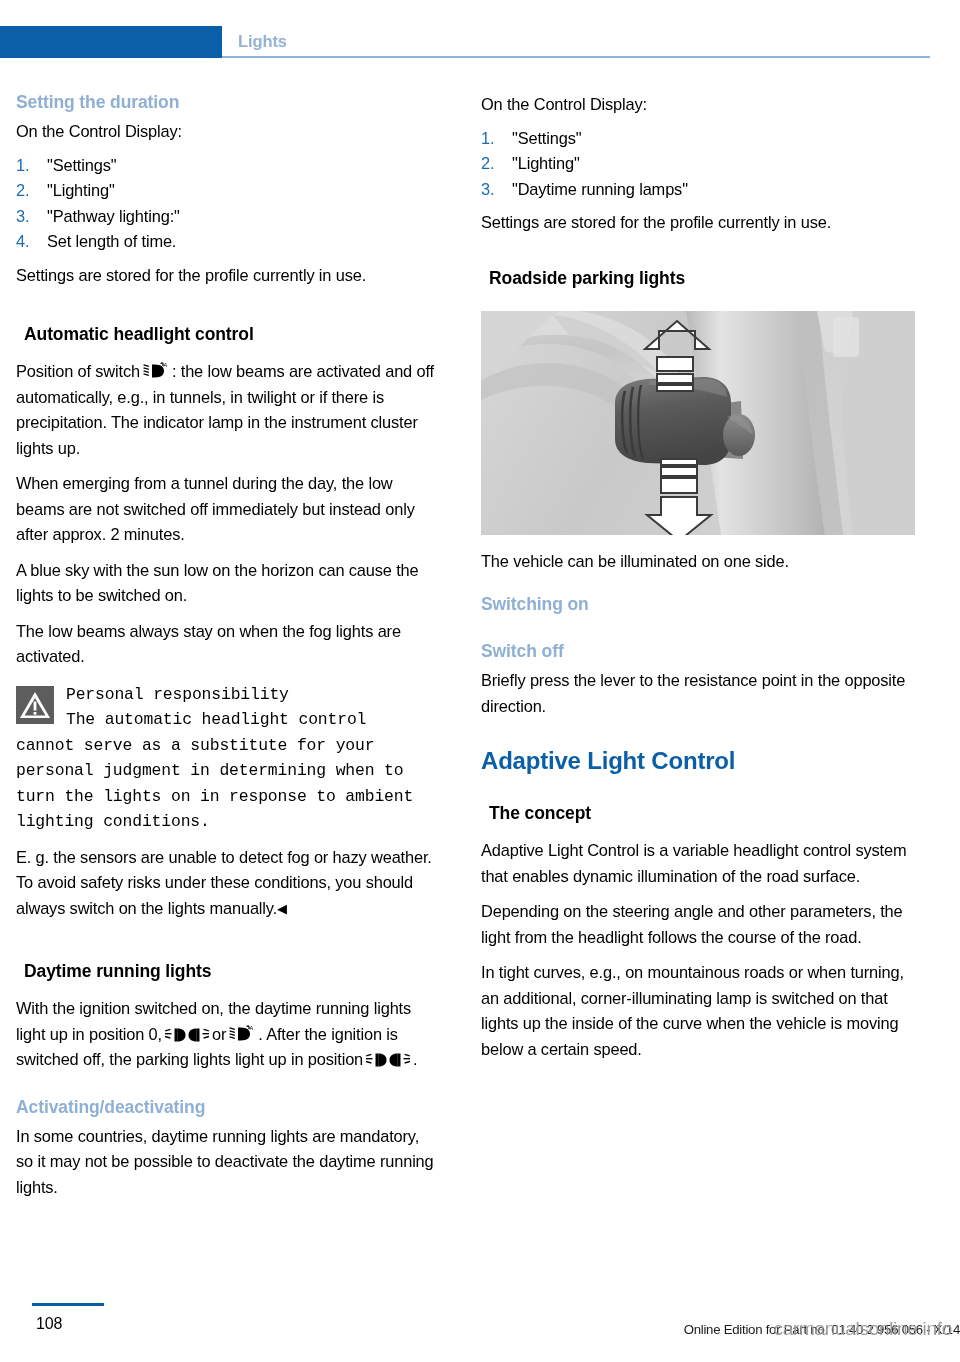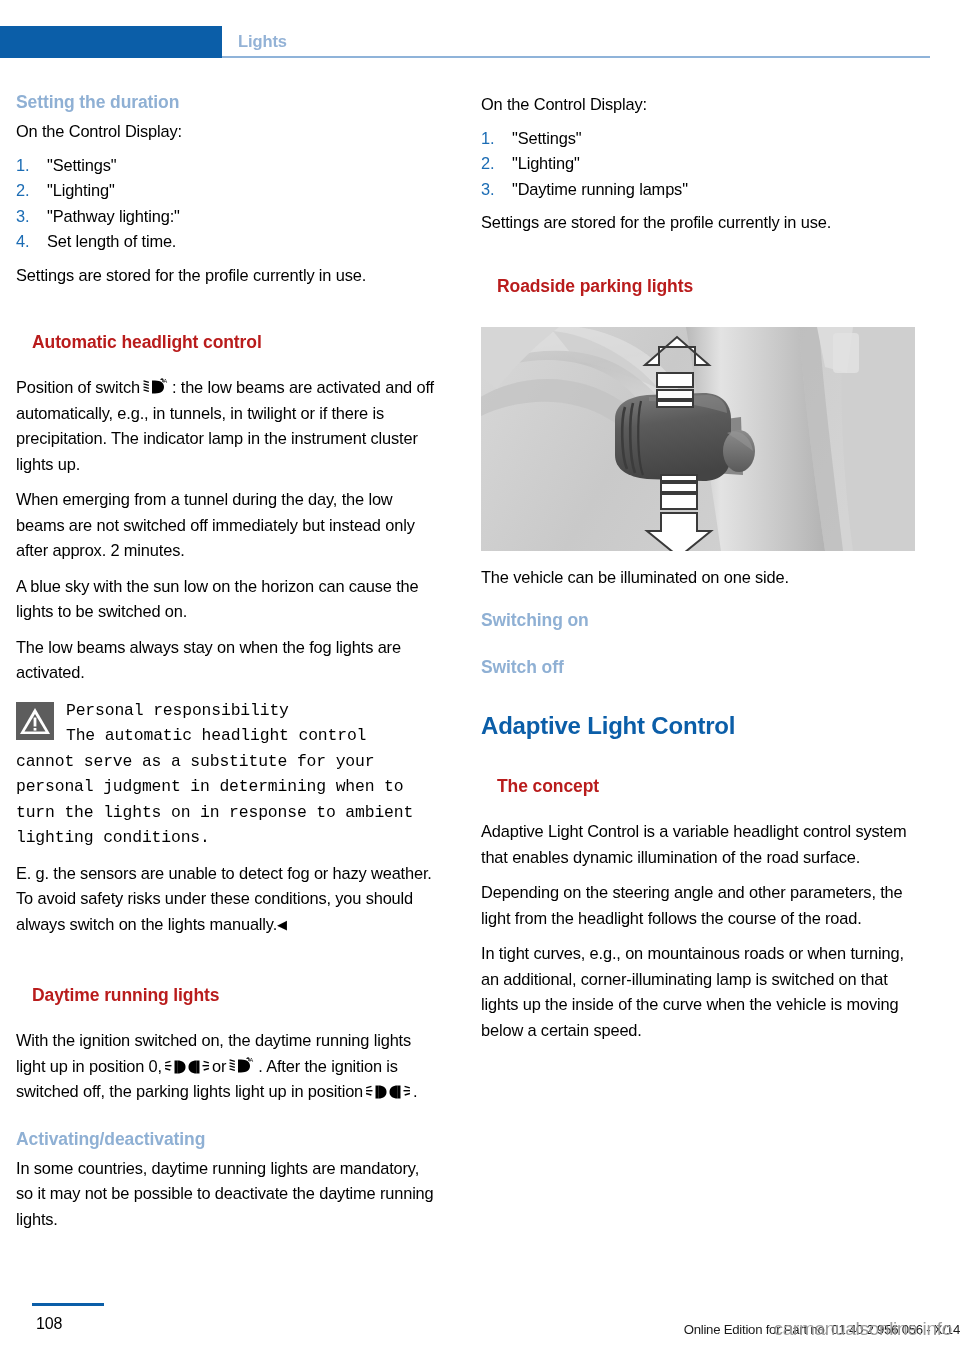--- a/index.html
+++ b/index.html
@@ -77,22 +77,22 @@
   
   h2.h-major {
     margin: 0;
     color: #0b5ea8;
     font-size: 24px;
     font-weight: bold;
     letter-spacing: -0.2px;
     line-height: 1.18;
   }
   h3.h-sub {
-    margin: 16px;
-    color: #b91c1c;
+    margin: 8px;
+    color: #000000;
     font-size: 17.5px;
     font-weight: bold;
     letter-spacing: -0.1px;
     line-height: 1.2;
   }
   h3.h-light {
     margin: 0;
     color: #8fb0d4;
     font-size: 17.5px;
     font-weight: bold;
@@ -442,20 +442,21 @@
     <div class="sp-14"></div>
     <p class="body">The vehicle can be illuminated on one side.</p>
 
     <div class="sp-20"></div>
     <h3 class="h-light">Switching on</h3>
     <div class="sp-6"></div>
 
     <div class="sp-20"></div>
     <h3 class="h-light">Switch off</h3>
     <div class="sp-6"></div>
+    <p class="body">Briefly press the lever to the resistance point in the opposite direction.</p>
 
     <div class="sp-28"></div>
     <h2 class="h-major">Adaptive Light Control</h2>
 
     <div class="sp-20"></div>
     <h3 class="h-sub">The concept</h3>
     <div class="sp-6"></div>
     <p class="body">Adaptive Light Control is a variable headlight control system that enables dynamic illumination of the road surface.</p>
     <div class="sp-10"></div>
     <p class="body">Depending on the steering angle and other parameters, the light from the headlight follows the course of the road.</p>

